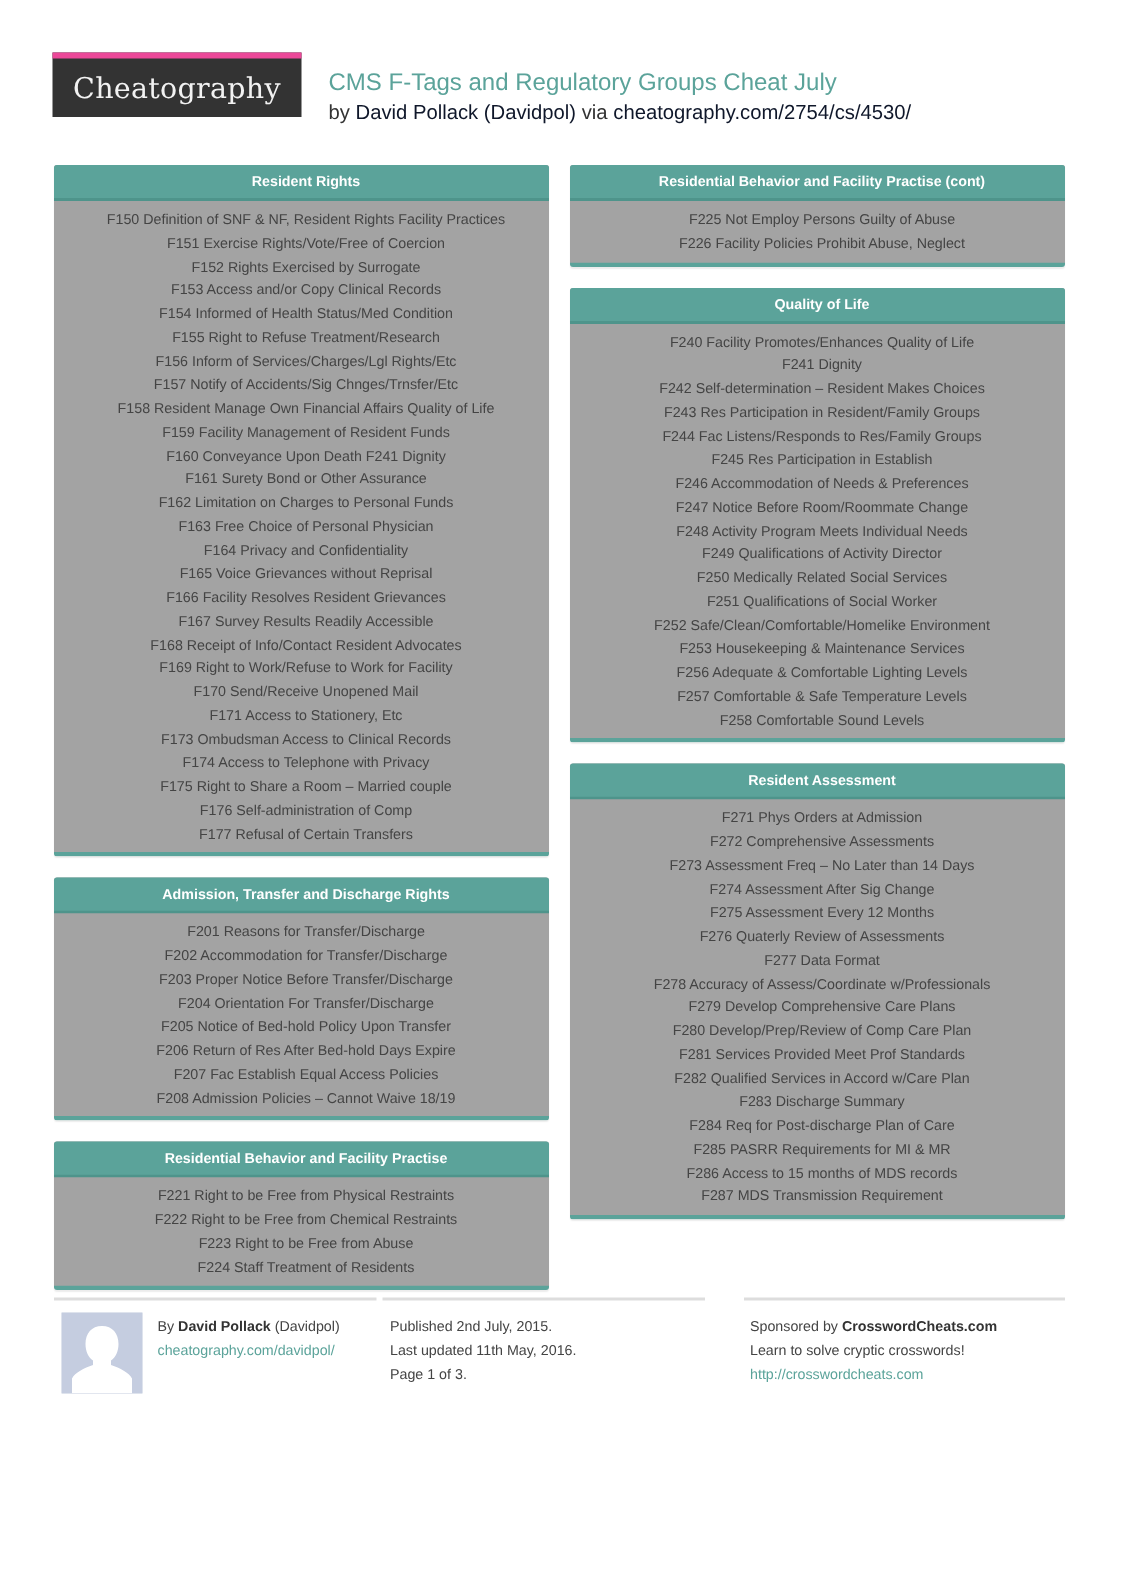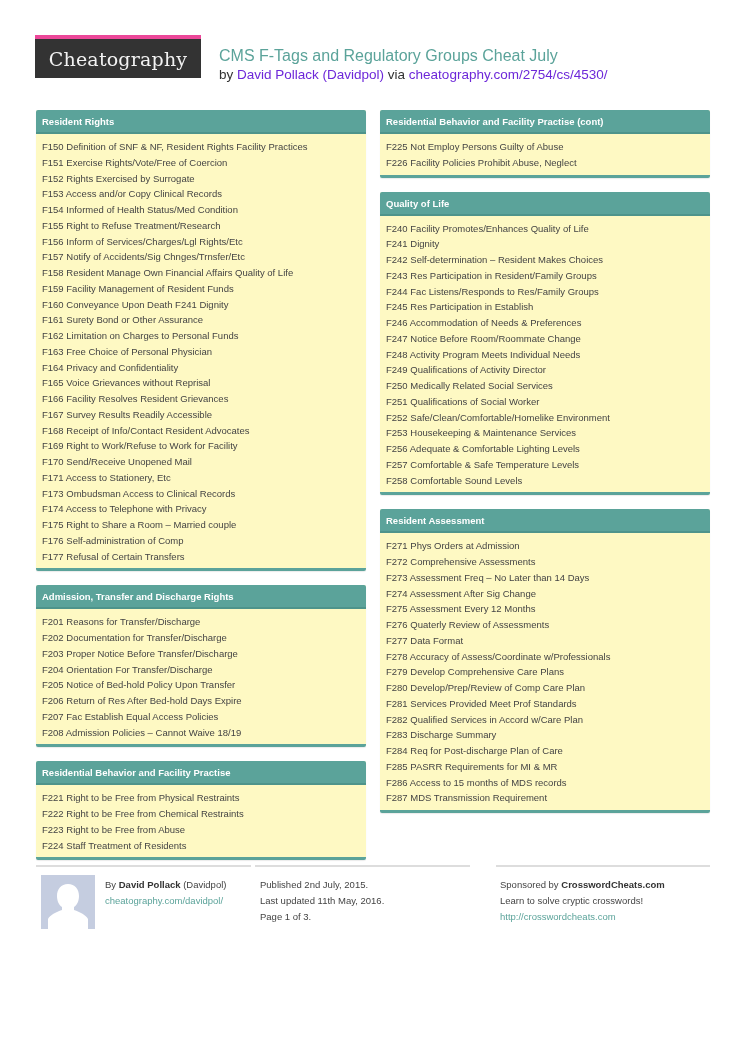--- a/index.html
+++ b/index.html
@@ -5,27 +5,27 @@
   * { box-sizing: border-box; margin: 0; padding: 0; }
   html, body { width: 750px; height: 1061px; background: #ffffff; }
   body { position: relative; font-family: "Liberation Sans", sans-serif; color: #444; overflow: hidden; }
 
   .logo { position: absolute; left: 35px; top: 35px; width: 166px; height: 43px; background: #333333; border-top: 4px solid #ec4899; display: flex; align-items: center; justify-content: center; }
   .logo span { font-family: "DejaVu Serif", serif; color: #f2f2f2; font-size: 19px; letter-spacing: 0.2px; }
 
   .title-block { position: absolute; left: 219px; top: 46px; }
   .title { font-size: 16px; color: #5ba39a; line-height: 19px; }
   .byline { font-size: 13.5px; color: #333; line-height: 18px; margin-top: 1px; }
-  .byline .link { color: #6d28d9; }
+  .byline .link { color: #0f172a; }
 
   .col { position: absolute; top: 110px; width: 330px; }
   .col.left { left: 36px; }
   .col.right { left: 380px; }
 
-  .box { background: #fef9c3; border-bottom: 3px solid #5ba39a; border-radius: 2px; margin-bottom: 14px; box-shadow: 0 1px 1px rgba(0,0,0,0.08); }
+  .box { background: #a3a3a3; border-bottom: 3px solid #5ba39a; border-radius: 2px; margin-bottom: 14px; box-shadow: 0 1px 1px rgba(0,0,0,0.08); text-align: center; }
   .box-head { background: #5ba39a; color: #ffffff; font-weight: bold; font-size: 9.5px; height: 24px; line-height: 24px; padding-left: 6px; border-radius: 2px 2px 0 0; border-bottom: 2px solid #4e948b; }
   .box-body { padding: 5px 0 4px 6px; }
   .row { font-size: 9.5px; line-height: 15.75px; color: #444; white-space: nowrap; }
 
   .footer { position: absolute; top: 865px; left: 36px; width: 674px; }
   .fcol { position: absolute; top: 0; border-top: 2px solid #dddddd; height: 70px; }
   .fcol.a { left: 0; width: 215px; }
   .fcol.b { left: 219px; width: 215px; }
   .fcol.c { left: 460px; width: 214px; }
   .avatar { position: absolute; left: 5px; top: 8px; width: 54px; height: 54px; background: #c5cde0; overflow: hidden; }
@@ -80,21 +80,21 @@
         <div class="row">F174 Access to Telephone with Privacy</div>
         <div class="row">F175 Right to Share a Room – Married couple</div>
         <div class="row">F176 Self-administration of Comp</div>
         <div class="row">F177 Refusal of Certain Transfers</div>
       </div>
   </div>
   <div class="box">
     <div class="box-head">Admission, Transfer and Discharge Rights</div>
     <div class="box-body">
         <div class="row">F201 Reasons for Transfer/Discharge</div>
-        <div class="row">F202 Documentation for Transfer/Discharge</div>
+        <div class="row">F202 Accommodation for Transfer/Discharge</div>
         <div class="row">F203 Proper Notice Before Transfer/Discharge</div>
         <div class="row">F204 Orientation For Transfer/Discharge</div>
         <div class="row">F205 Notice of Bed-hold Policy Upon Transfer</div>
         <div class="row">F206 Return of Res After Bed-hold Days Expire</div>
         <div class="row">F207 Fac Establish Equal Access Policies</div>
         <div class="row">F208 Admission Policies – Cannot Waive 18/19</div>
       </div>
   </div>
   <div class="box">
     <div class="box-head">Residential Behavior and Facility Practise</div>

